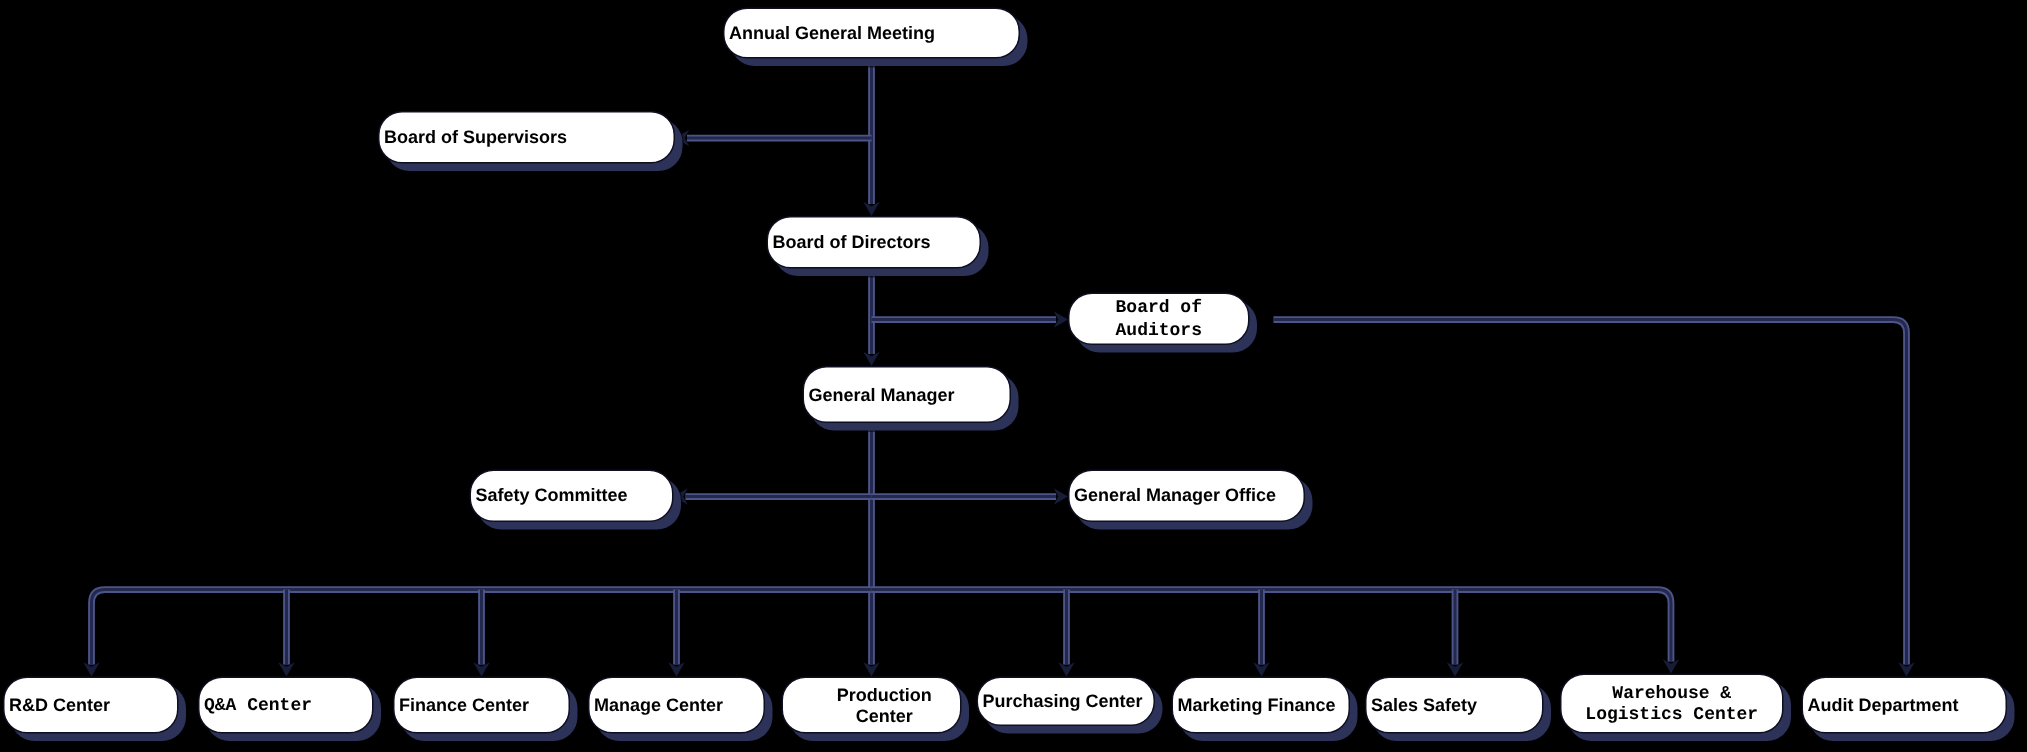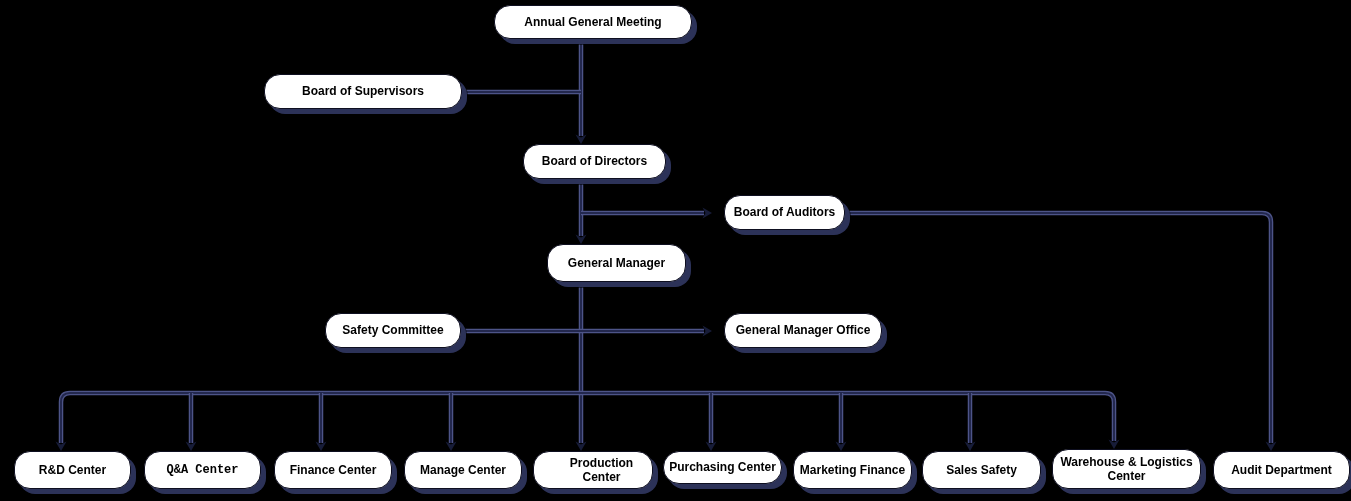--- a/index.html
+++ b/index.html
@@ -20,32 +20,31 @@
     left: 0;
     top: 0;
     width: 1351px;
     height: 501px;
   }
   .node {
     position: absolute;
     box-sizing: border-box;
     display: flex;
     align-items: center;
-    justify-content: center;
+    justify-content: flex-start;
     text-align: center;
     background: var(--box-fill, #ffffff);
     border: 1.5px solid var(--box-border, #0e0f20);
     border-radius: 16px;
     box-shadow: 5px 5px 0 var(--box-shadow, #2c3258), 6px 6px 0 rgba(0,0,0,0.55);
     color: var(--box-text, #000000);
     font-weight: bold;
     font-size: 12px;
     line-height: 1.18;
     padding: 1px 3px;
-    margin-left: 12px;
   }
 </style>
 </head>
 <body>
 
 <div class="stage" style="--bg: #000000; --box-fill: #ffffff; --box-border: #0e0f20; --box-shadow: #2c3258; --box-text: #000000;">
   <svg id="wires" viewBox="0 0 1351 501" xmlns="http://www.w3.org/2000/svg">
       <path d="M581 39 L581 136" fill="none" stroke="#4d5488" stroke-width="4.5"></path>
       <path d="M581 39 L581 136" fill="none" stroke="#23284e" stroke-width="2"></path>
       <polygon points="581,144 575.5,134.5 581,137.5 586.5,134.5" fill="#171c38"></polygon>
@@ -98,21 +97,21 @@
   <div id="nodes">
       <div class="node" style="left: 482px; top: 5px; width: 198px; height: 34px;">
         <span>Annual General Meeting</span>
       </div>
       <div class="node" style="left: 252px; top: 74px; width: 198px; height: 35px;">
         <span>Board of Supervisors</span>
       </div>
       <div class="node" style="left: 511px; top: 144px; width: 143px; height: 35px;">
         <span>Board of Directors</span>
       </div>
-      <div class="node" style="left: 712px; top: 195px; width: 121px; height: 35px;">
+      <div class="node" style="left: 712px; top: 195px; width: 121px; height: 35px; font-family: Liberation Mono, monospace;">
         <span>Board of Auditors</span>
       </div>
       <div class="node" style="left: 535px; top: 244px; width: 139px; height: 38px;">
         <span>General Manager</span>
       </div>
       <div class="node" style="left: 313px; top: 313px; width: 136px; height: 35px;">
         <span>Safety Committee</span>
       </div>
       <div class="node" style="left: 712px; top: 313px; width: 158px; height: 35px;">
         <span>General Manager Office</span>
@@ -134,20 +133,20 @@
       </div>
       <div class="node" style="left: 651px; top: 451px; width: 119px; height: 33px;">
         <span>Purchasing Center</span>
       </div>
       <div class="node" style="left: 781px; top: 451px; width: 119px; height: 38px;">
         <span>Marketing Finance</span>
       </div>
       <div class="node" style="left: 910px; top: 451px; width: 119px; height: 38px;">
         <span>Sales Safety</span>
       </div>
-      <div class="node" style="left: 1040px; top: 449px; width: 149px; height: 40px;">
+      <div class="node" style="left: 1040px; top: 449px; width: 149px; height: 40px; font-family: Liberation Mono, monospace;">
         <span>Warehouse &amp; Logistics Center</span>
       </div>
       <div class="node" style="left: 1201px; top: 451px; width: 137px; height: 38px;">
         <span>Audit Department</span>
       </div>
     </div>
 </div>
 
 </body></html>

